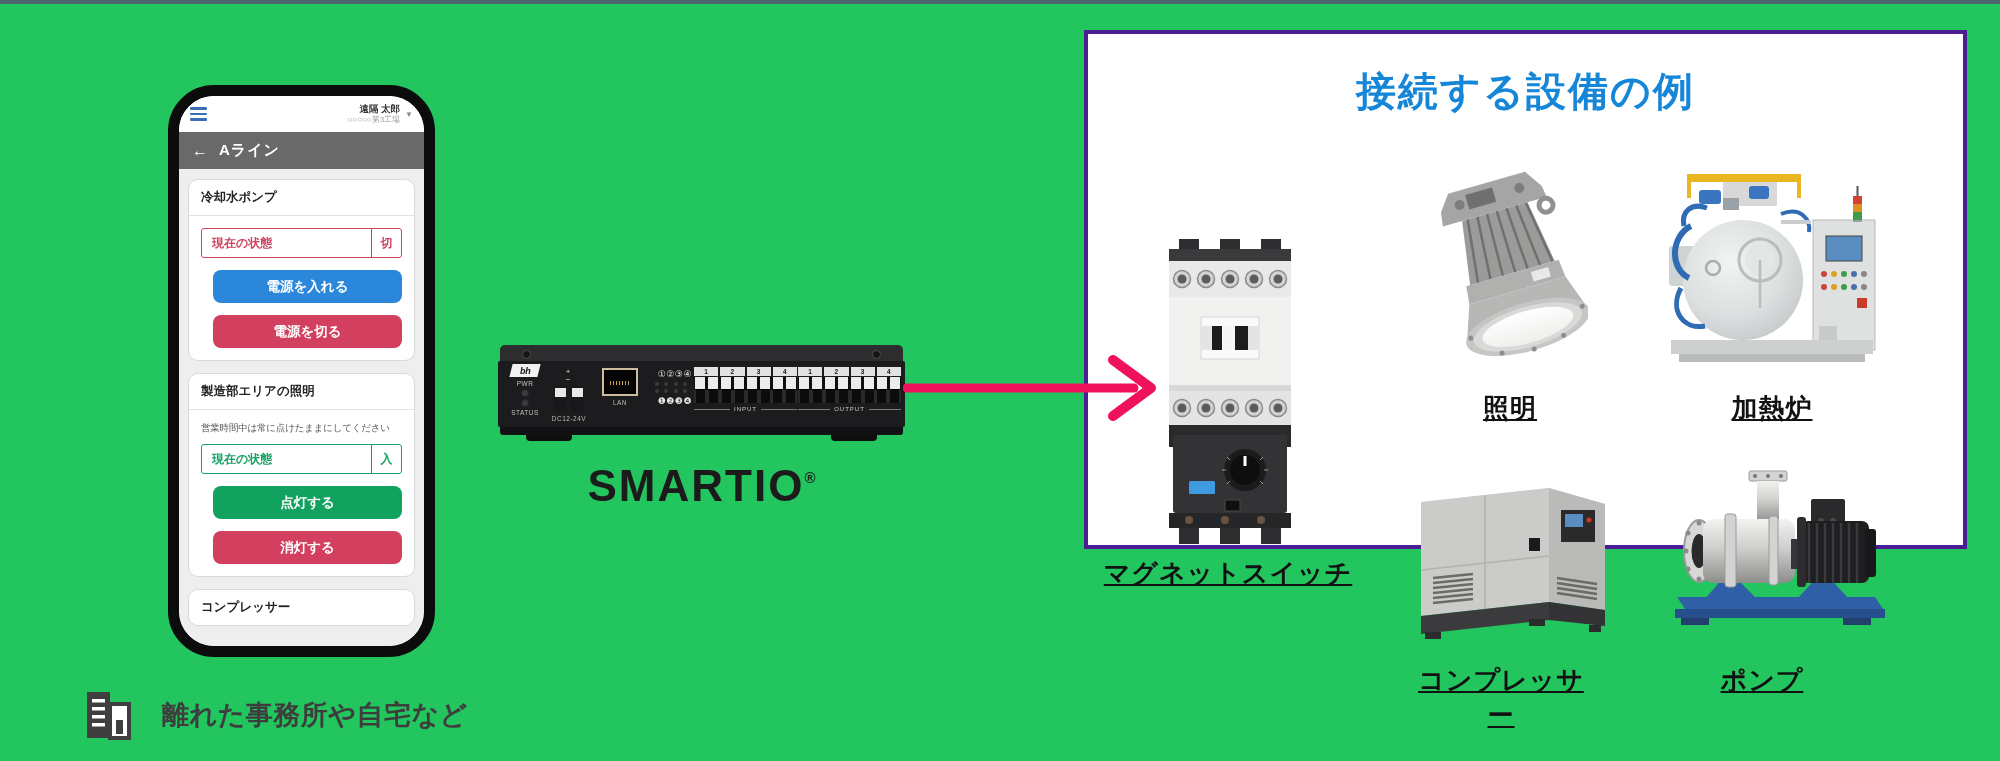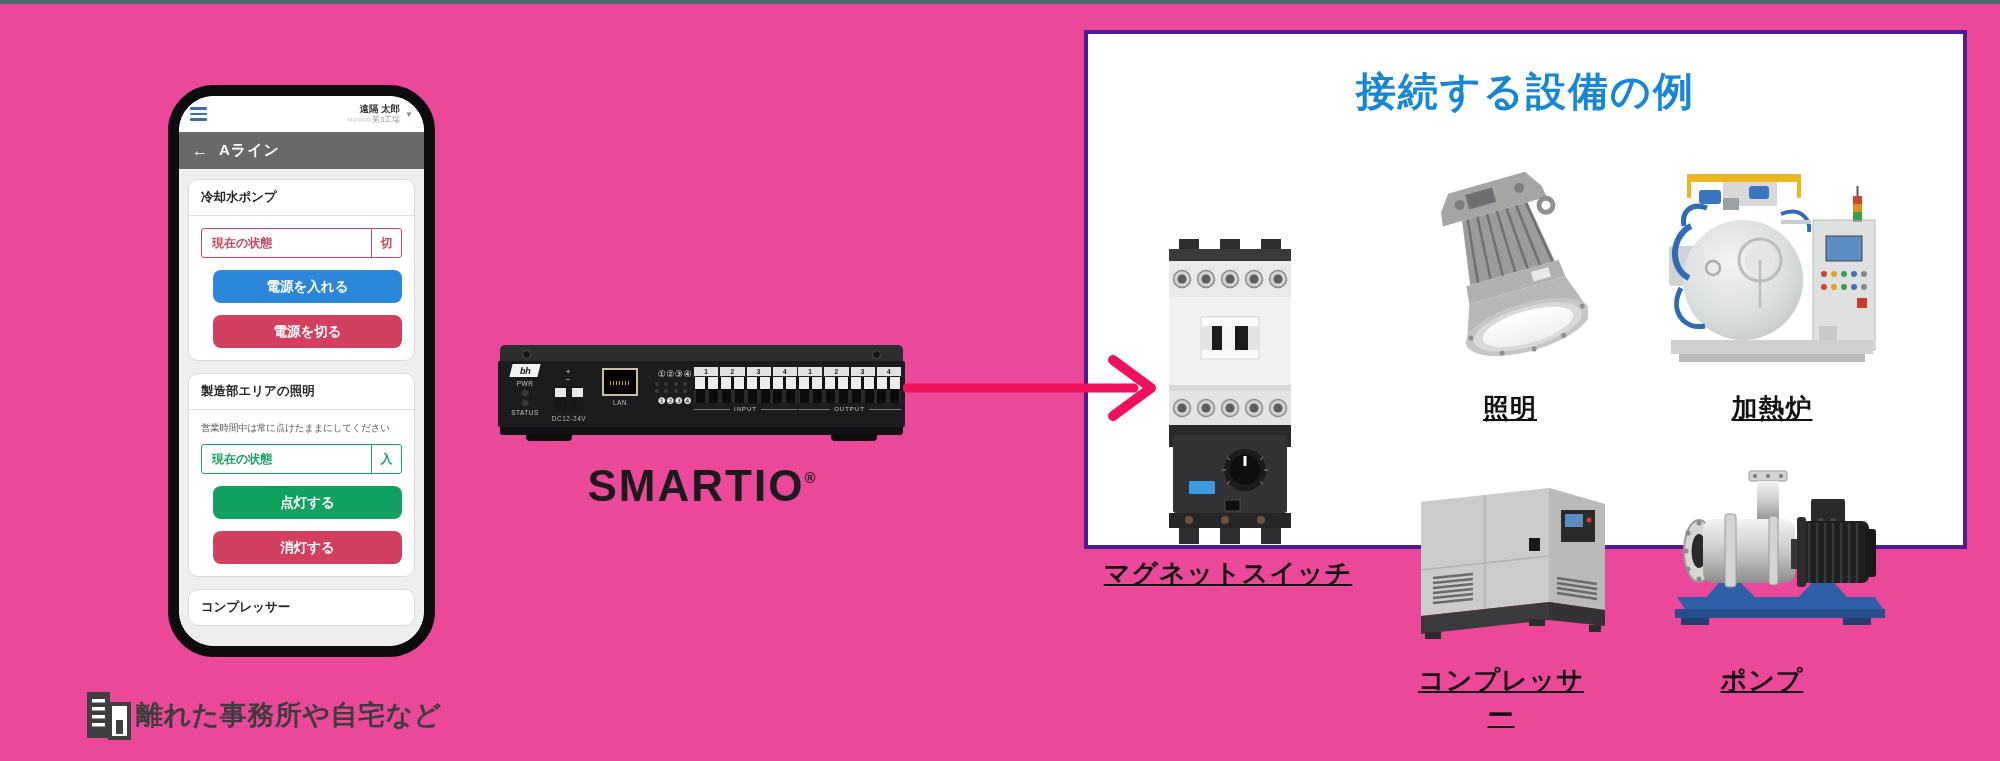--- a/index.html
+++ b/index.html
@@ -1,16 +1,16 @@
 <!DOCTYPE html>
 <html><head>
 <meta charset="utf-8">
 <style>
   html,body{margin:0;padding:0;background:#fff;}
-  .stage{position:relative;width:2000px;height:761px;background:#ec4899;overflow:hidden;
+  .stage{position:relative;width:2000px;height:761px;background:#22c55e;overflow:hidden;
          font-family:"Liberation Sans",sans-serif;}
   .top-rule{position:absolute;left:0;top:0;width:2000px;height:4px;background:#4b666c;}
 
   
   .phone{position:absolute;left:168px;top:85px;width:267px;height:572px;box-sizing:border-box;
          border:11px solid #0c0c0c;border-radius:46px;background:#fff;overflow:hidden;}
   .phone-screen{position:relative;width:100%;height:100%;border-radius:34px;overflow:hidden;background:#eeeeef;}
   .p-topbar{height:36px;background:#fff;display:flex;align-items:center;padding:0 11px;box-sizing:border-box;}
   .burger{width:17px;display:flex;flex-direction:column;gap:3px;cursor:pointer;}
   .burger span{display:block;height:2.4px;background:#3b6db8;border-radius:1px;}
@@ -34,21 +34,21 @@
   .status-box.red .status-label,.status-box.red .status-value{color:#cc4560;border-color:#cc4560;}
   .status-box.green{border-color:#18a164;}
   .status-box.green .status-label,.status-box.green .status-value{color:#18a164;border-color:#18a164;}
   .btn{height:33px;border-radius:8px;display:flex;align-items:center;justify-content:center;color:#fff;
        font-size:13.5px;font-weight:700;margin-top:12px;cursor:pointer;margin-left:12px;}
   .btn.blue{background:#2b87d9;}
   .btn.red{background:#d23f5f;}
   .btn.green{background:#12a25f;}
 
   
-  .caption{position:absolute;left:85px;top:690px;display:flex;align-items:center;gap:5px;}
+  .caption{position:absolute;left:85px;top:690px;display:flex;align-items:center;gap:31px;}
   .caption-text{font-size:27px;font-weight:700;color:#3d3d3d;letter-spacing:0.5px;}
 
   
   .dev-group{position:absolute;left:498px;top:345px;width:407px;}
   .dev{position:relative;width:407px;height:96px;}
   .dev-top{position:absolute;left:2px;top:0;width:403px;height:16px;background:#2d2d2f;border-radius:5px 5px 0 0;}
   .screw{position:absolute;top:5px;width:7px;height:7px;border-radius:50%;background:#151515;border:1px solid #4d4d4f;}
   .dev-face{position:absolute;left:0;top:16px;width:407px;height:66px;background:#1c1c1e;border-radius:2px;}
   .dev-bottom{position:absolute;left:2px;top:82px;width:403px;height:8px;background:#121214;border-radius:0 0 3px 3px;}
   .dev-foot{position:absolute;top:90px;width:46px;height:6px;background:#0e0e0e;border-radius:0 0 4px 4px;}

